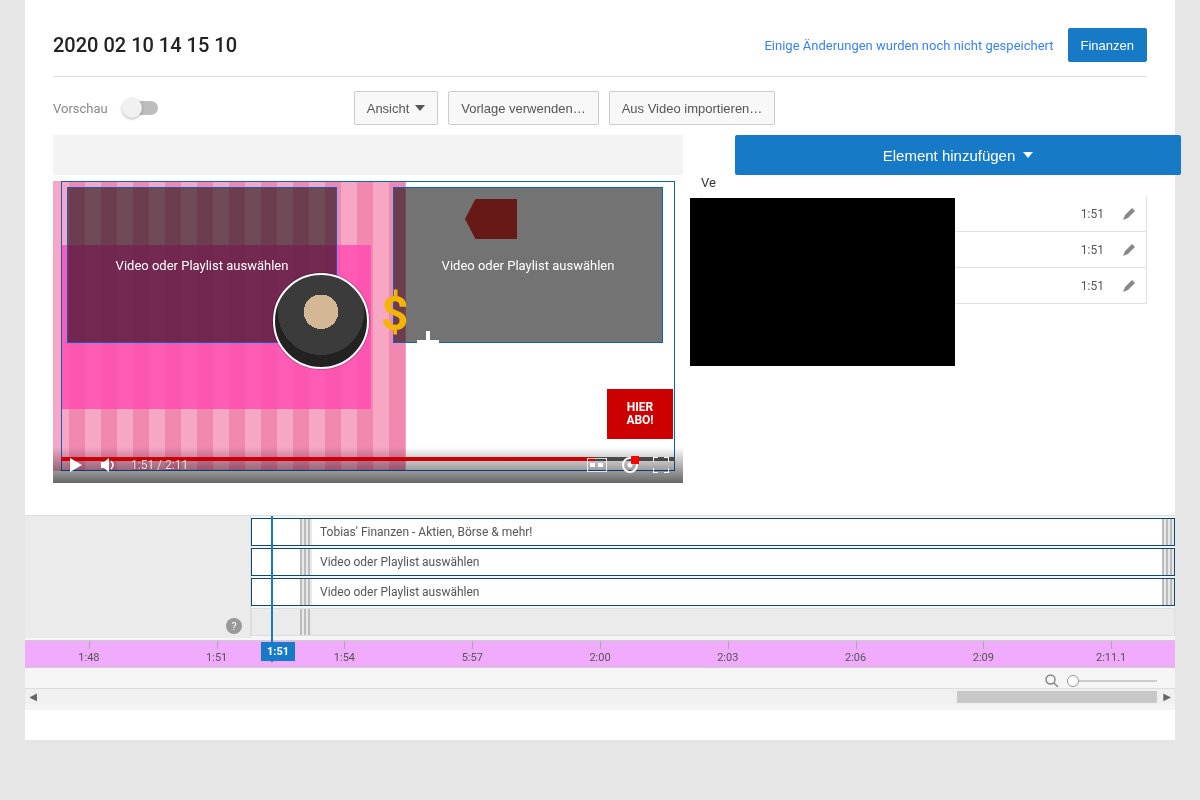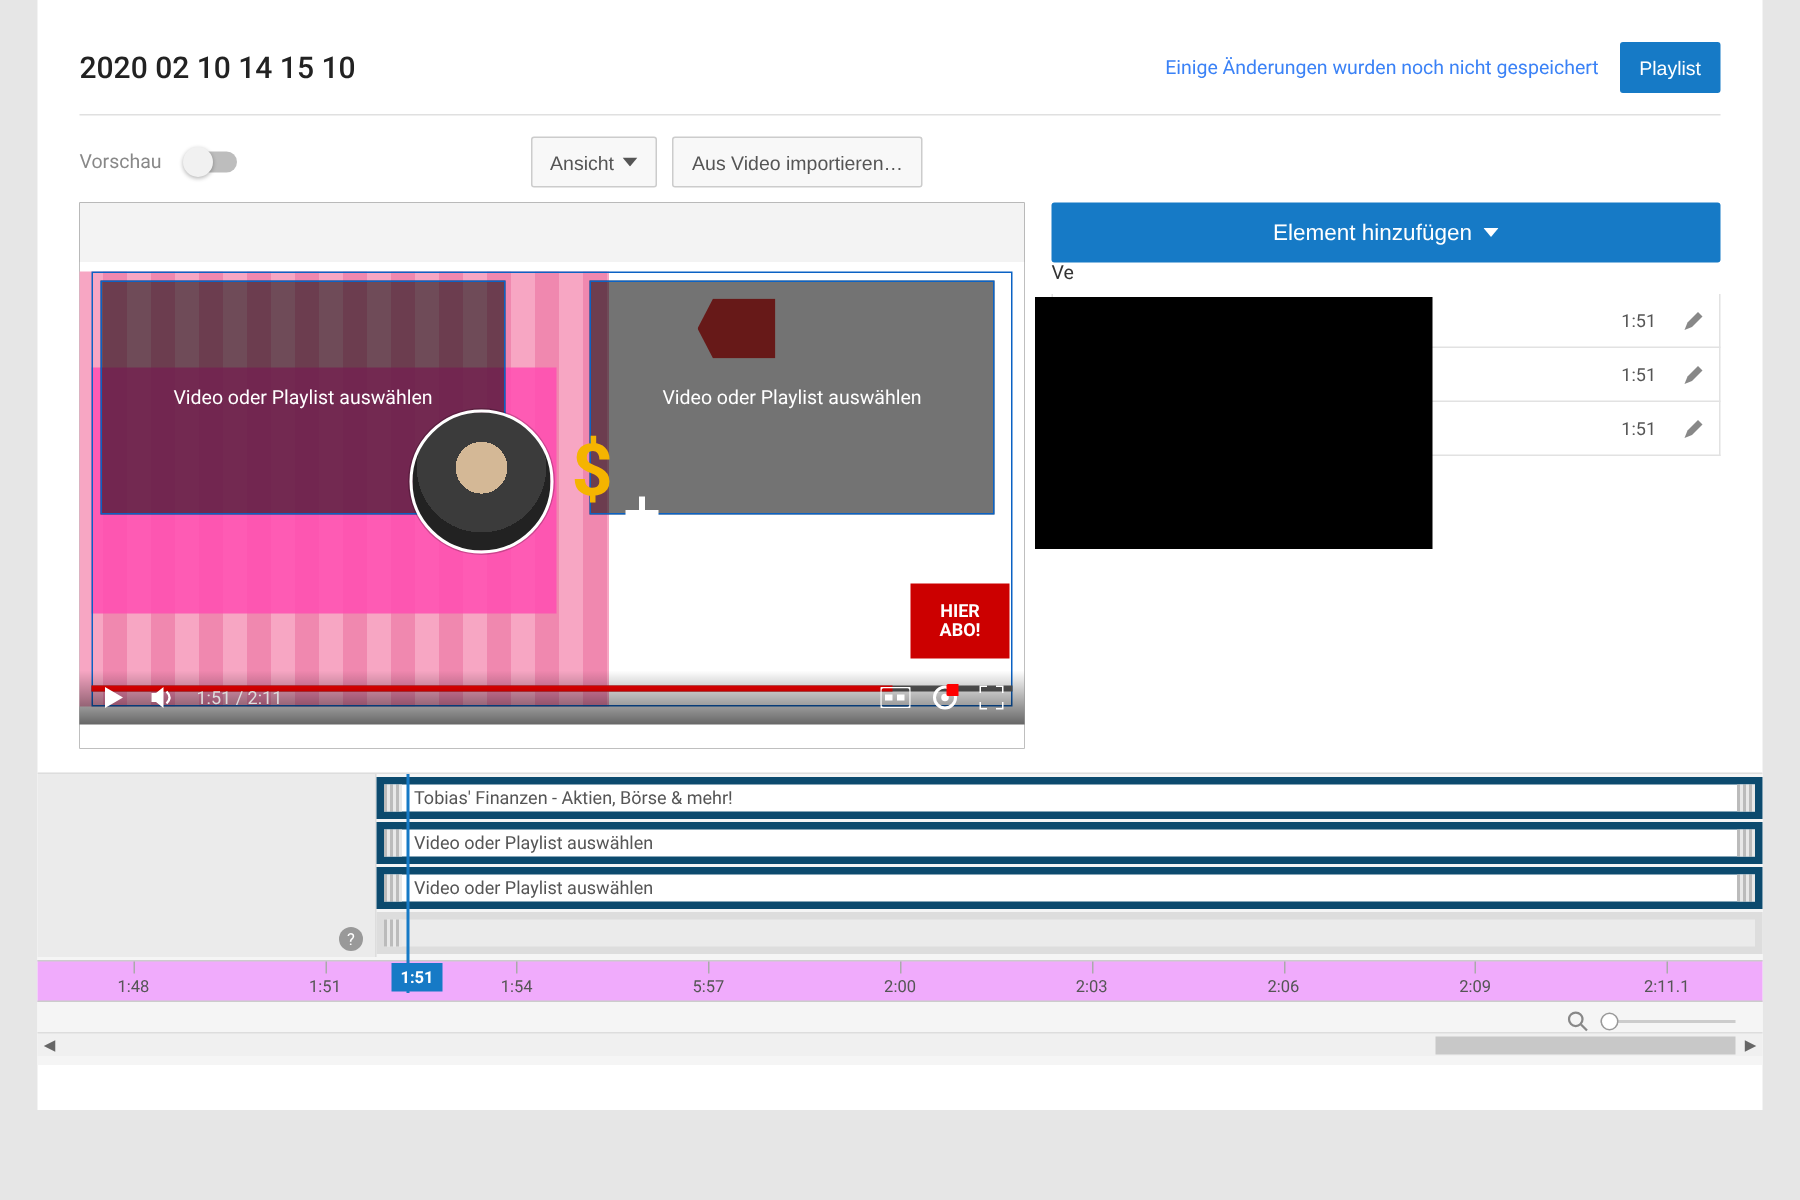--- a/index.html
+++ b/index.html
@@ -40,36 +40,36 @@
   .red-tag{ position:absolute; right:166px; top:64px; width:52px; height:40px; background:#e53935; clip-path: polygon(0 50%, 20% 0, 100% 0, 100% 100%, 20% 100%); }
 
   .progress{ position:absolute; left:8px; right:8px; bottom:38px; height:4px; background:#5a5a5a;}
   .progress-red{ height:100%; width:87%; background:#f00;}
   .controls{ position:absolute; left:0; right:0; bottom:16px; height:36px; display:flex; align-items:center; gap:14px; color:#eee; padding:0 14px; background:linear-gradient(transparent,rgba(0,0,0,.6));}
   .ctrl-ico{ cursor:pointer; display:inline-flex;}
   .time-disp{ font-size:12px; color:#ddd;}
   .ctrl-right{ margin-left:auto; display:flex; gap:14px; align-items:center;}
 
   .side{ flex:1; min-width:0; }
-  .add-btn{ width:100%; height:40px; background:#167ac6; color:#fff; font-size:15px; font-weight:500; border:none; border-radius:2px; display:flex; align-items:center; justify-content:center; gap:8px; cursor:pointer;}
+  .add-btn{ width:100%; height:40px; background:#167ac6; color:#fff; font-size:15px; font-weight:500; border:none; border-radius:2px; display:flex; align-items:center; justify-content:center; gap:8px; cursor:pointer;margin-left:34px;}
   .link-more{ display:block; color:#167ac6; font-size:13px; margin:14px 0; text-decoration:none;}
   .ve-label{ color:#333; font-size:13px; margin-bottom:6px;}
   .overlay-black{ position:absolute; left:665px; top:198px; width:265px; height:168px; background:#000; z-index:5;}
   .elem-row{ display:flex; align-items:center; border:1px solid #e2e2e2; border-top:none; height:36px; }
   .elem-row:first-of-type{ border-top:1px solid #e2e2e2;}
   .elem-spacer{ flex:1;}
   .elem-time{ color:#555; font-size:12px; padding:0 8px;}
   .pencil{ width:34px; height:34px; display:flex; align-items:center; justify-content:center; color:#888; cursor:pointer;}
 
   .timeline{ margin-top:16px; border-top:1px solid #ddd; background:#f5f5f5; padding-bottom:6px; position:relative;}
   .tl-inner{ display:flex; }
   .tl-left{ width:226px; background:#ebebeb; min-height:122px; border-right:1px solid #ddd; position:relative;}
   .help-ico{ position:absolute; right:8px; bottom:4px; width:16px; height:16px; border-radius:50%; background:#999; color:#fff; font-size:11px; display:flex; align-items:center; justify-content:center; cursor:pointer;}
   .tl-right{ flex:1; position:relative; }
-  .track{ height:28px; border:5px solid #0c4a6e; margin:2px 0; background:#fff; display:flex; align-items:center; font-size:12px; color:#555;}
+  .track{ height:28px; border:1px solid #0c4a6e; margin:2px 0; background:#fff; display:flex; align-items:center; font-size:12px; color:#555;padding-left:48px;}
   .track.sub{ background:#ebebeb; border-color:#ddd;}
   .grip{ width:12px; height:100%; background:repeating-linear-gradient(90deg,#bbb 0 2px,#e8e8e8 2px 4px); flex-shrink:0;}
   .grip.r{ margin-left:auto;}
   .track-label{ padding:0 8px; white-space:nowrap; overflow:hidden; text-overflow:ellipsis;}
   .playhead{ position:absolute; left:20px; top:0; bottom:-24px; width:2px; background:#167ac6; z-index:3;}
   .playhead-badge{ position:absolute; left:10px; top:126px; background:#167ac6; color:#fff; font-size:11px; font-weight:bold; padding:3px 6px; z-index:4; }
   .ruler{ height:28px; border-top:1px solid #ccc; border-bottom:1px solid #ccc; background:#f0abfc; position:relative; margin-top:2px; display:flex;}
   .tick{ flex:1; position:relative; display:flex; align-items:flex-start; justify-content:center;}
   .tick::before{ content:""; position:absolute; left:50%; top:0; width:1px; height:8px; background:#aaa;}
   .tick-label{ font-size:11px; color:#555; position:absolute; top:10px;}
@@ -85,37 +85,38 @@
 </head>
 <body>
 
 <div class="app">
   <div class="inner">
 
     <div class="header-row">
       <div class="title">2020 02 10 14 15 10</div>
       <div class="header-right">
         <div class="unsaved">Einige Änderungen wurden noch nicht gespeichert</div>
-        <button class="btn primary">Playlist</button>
+        <button class="btn primary">Finanzen</button>
       </div>
     </div>
 
     <div class="secondary-row">
       <div class="sec-left">
         <span class="preview-label">Vorschau</span>
         <div class="toggle"></div>
         <div class="sec-right">
           <button class="btn">
             <span>Ansicht</span>
             <span class="dd-caret">
               <svg width="10" height="6">
                   <path d="M0 0 L5 6 L10 0 Z" fill="#555"></path>
                 </svg>
             </span>
           </button>
+          <button class="btn">Vorlage verwenden…</button>
           <button class="btn">Aus Video importieren…</button>
         </div>
       </div>
     </div>
 
     <div class="main">
 
       <div class="preview-wrap">
         <div class="preview-bg"></div>
         <div class="stripes"></div>

